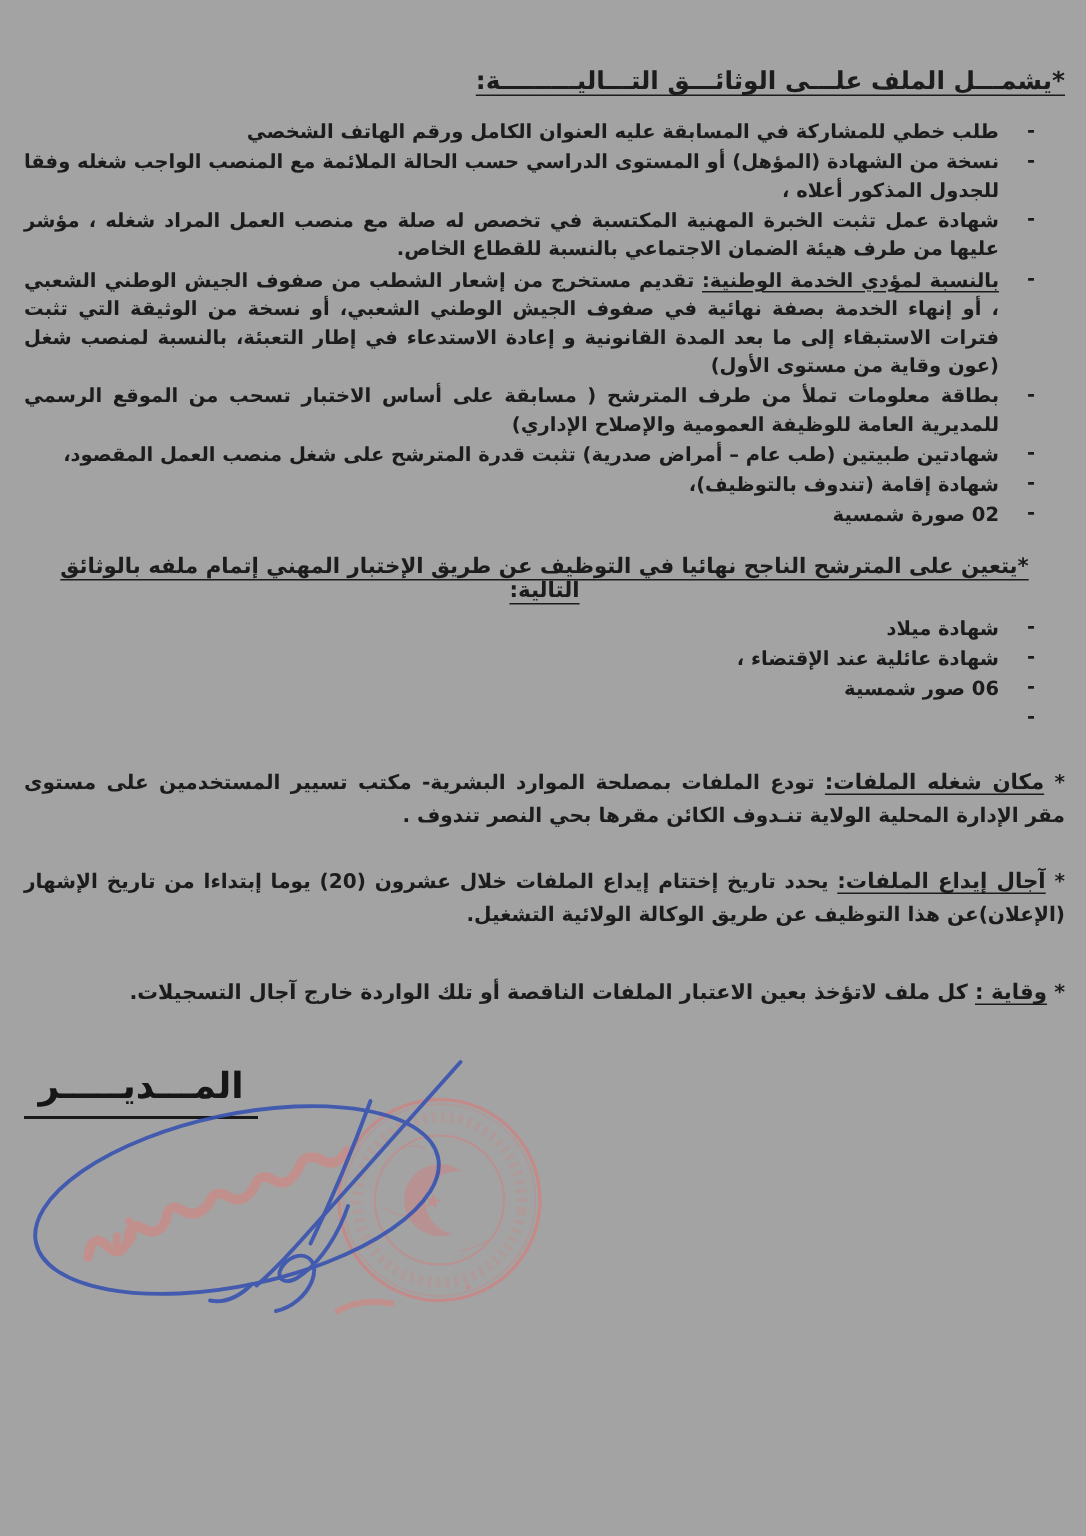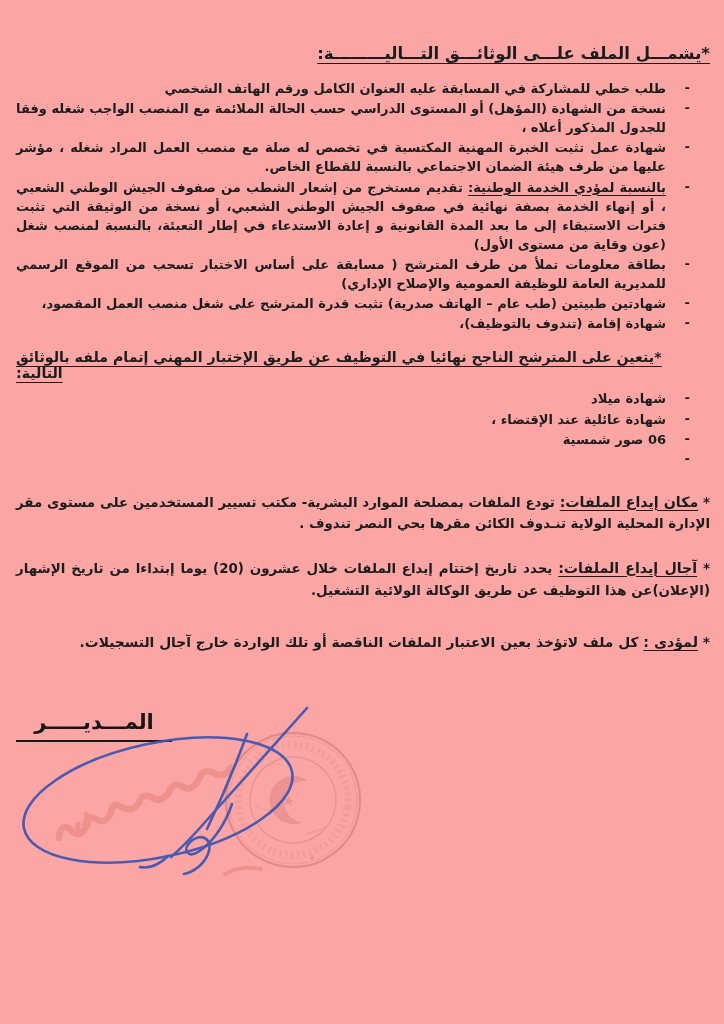--- a/index.html
+++ b/index.html
@@ -1,19 +1,19 @@
 <!DOCTYPE html>
 <html lang="ar" dir="rtl" style="--ink: #3b55b0; --stamp: #d57c7c; --stamp-script: #e27e76;"><head>
 <meta charset="utf-8">
 <style>
   html,body{margin:0;padding:0;background:#e8e8e6;}
   .page{
     position:relative;
     width:724px;height:1024px;
-    background:#fca5a5;
+    background:#a3a3a3;
     overflow:hidden;
     font-family:"DejaVu Sans","Liberation Sans",sans-serif;
     color:#1c1c1c;
     direction:rtl;
   }
   .content{
     position:absolute;
     top:44px;right:14px;left:16px;
     font-weight:700;
   }
@@ -44,36 +44,36 @@
     position:absolute;
     right:-8px;top:-1px;
     font-weight:700;
   }
   .lead-u{text-decoration:underline;text-underline-offset:3px;}
   .sec2-title{
     font-size:14.2px;
     text-decoration:underline;
     text-underline-offset:4px;
     margin:16px 0 8px 0;
-    text-align:left;
+    text-align:center;
   }
   .para{
     font-size:13.4px;
     line-height:1.6;
     text-align:justify;
     margin:22px 0 0 0;
   }
   .para .lead-u{font-size:14.2px;}
   .note{margin-top:30px;font-size:13.8px;}
   
   .director{
     position:absolute;
     top:710px;left:16px;
     width:156px;
-    font-size:21px;
+    font-size:24px;
     font-weight:700;
     text-align:center;
     color:#161616;
     padding-bottom:6px;
     border-bottom:2.5px solid #1a1a1a;
     letter-spacing:1px;
   }
   .sig-svg{
     position:absolute;
     top:686px;left:0;
@@ -94,43 +94,44 @@
   <div class="content">
 
     <div class="doc-title">*يشمـــل الملف علـــى الوثائـــق التـــاليـــــــــة:</div>
 
     <ul class="doc-list">
         <li><span>طلب خطي للمشاركة في المسابقة عليه العنوان الكامل ورقم الهاتف الشخصي</span></li>
         <li><span>نسخة من الشهادة (المؤهل) أو المستوى الدراسي حسب الحالة الملائمة مع المنصب الواجب شغله وفقا للجدول المذكور أعلاه ،</span></li>
         <li><span>شهادة عمل تثبت الخبرة المهنية المكتسبة في تخصص له صلة مع منصب العمل المراد شغله ، مؤشر عليها من طرف هيئة  الضمان الاجتماعي بالنسبة للقطاع الخاص.</span></li>
         <li><span class="lead-u">بالنسبة لمؤدي الخدمة الوطنية:</span><span> تقديم مستخرج من إشعار الشطب من صفوف الجيش الوطني  الشعبي ، أو إنهاء الخدمة بصفة نهائية في صفوف الجيش الوطني الشعبي، أو نسخة من الوثيقة التي تثبت فترات الاستبقاء إلى ما بعد المدة القانونية و إعادة الاستدعاء في إطار التعبئة، بالنسبة لمنصب شغل (عون وقاية من  مستوى الأول)</span></li>
         <li><span>بطاقة معلومات تملأ من طرف المترشح ( مسابقة على أساس الاختبار تسحب من الموقع الرسمي للمديرية العامة للوظيفة العمومية والإصلاح الإداري)</span></li>
-        <li><span>شهادتين طبيتين (طب عام – الهاتف صدرية) تثبت قدرة المترشح على شغل منصب العمل المقصود،</span></li>
+        <li><span>شهادتين طبيتين (طب عام – أمراض صدرية) تثبت قدرة المترشح على شغل منصب العمل المقصود،</span></li>
         <li><span>شهادة إقامة (تندوف بالتوظيف)،</span></li>
+        <li><span>02 صورة شمسية</span></li>
       </ul>
 
     <div class="sec2-title">*يتعين على المترشح الناجح نهائيا في التوظيف عن طريق الإختبار المهني إتمام ملفه بالوثائق التالية:</div>
 
     <ul class="doc-list">
         <li><span>شهادة ميلاد</span></li>
         <li><span>شهادة عائلية عند الإقتضاء ،</span></li>
         <li><span>06 صور شمسية</span></li>
         <li><span></span></li>
       </ul>
 
     <div class="para">
-      <span>* </span><span class="lead-u">مكان إيداع الملفات:</span><span> تودع الملفات بمصلحة الموارد البشرية- مكتب تسيير المستخدمين  على مستوى مقر الإدارة المحلية الولاية تنـدوف الكائن مقرها بحي النصر تندوف .</span>
+      <span>* </span><span class="lead-u">مكان شغله الملفات:</span><span> تودع الملفات بمصلحة الموارد البشرية- مكتب تسيير المستخدمين  على مستوى مقر الإدارة المحلية الولاية تنـدوف الكائن مقرها بحي النصر تندوف .</span>
     </div>
 
     <div class="para">
       <span>* </span><span class="lead-u">آجال إيداع الملفات:</span><span> يحدد تاريخ  إختتام إيداع الملفات خلال عشرون (20) يوما إبتداءا من تاريخ الإشهار (الإعلان)عن هذا التوظيف عن طريق الوكالة  الولائية التشغيل.</span>
     </div>
 
     <div class="para note">
-      <span>* </span><span class="lead-u">لمؤدي :</span><span> كل ملف لاتؤخذ بعين الاعتبار الملفات الناقصة أو تلك الواردة خارج آجال التسجيلات.</span>
+      <span>* </span><span class="lead-u">وقاية :</span><span> كل ملف لاتؤخذ بعين الاعتبار الملفات الناقصة أو تلك الواردة خارج آجال التسجيلات.</span>
     </div>
 
   </div>
 
   <div class="director">المـــديـــــر</div>
 
   <svg class="sig-svg" viewBox="0 0 440 250">
 
     <g transform="translate(293,114) rotate(8)" opacity="0.85">
       <circle r="67" fill="none" stroke="var(--stamp)" stroke-width="2.2" opacity="0.75"></circle>

